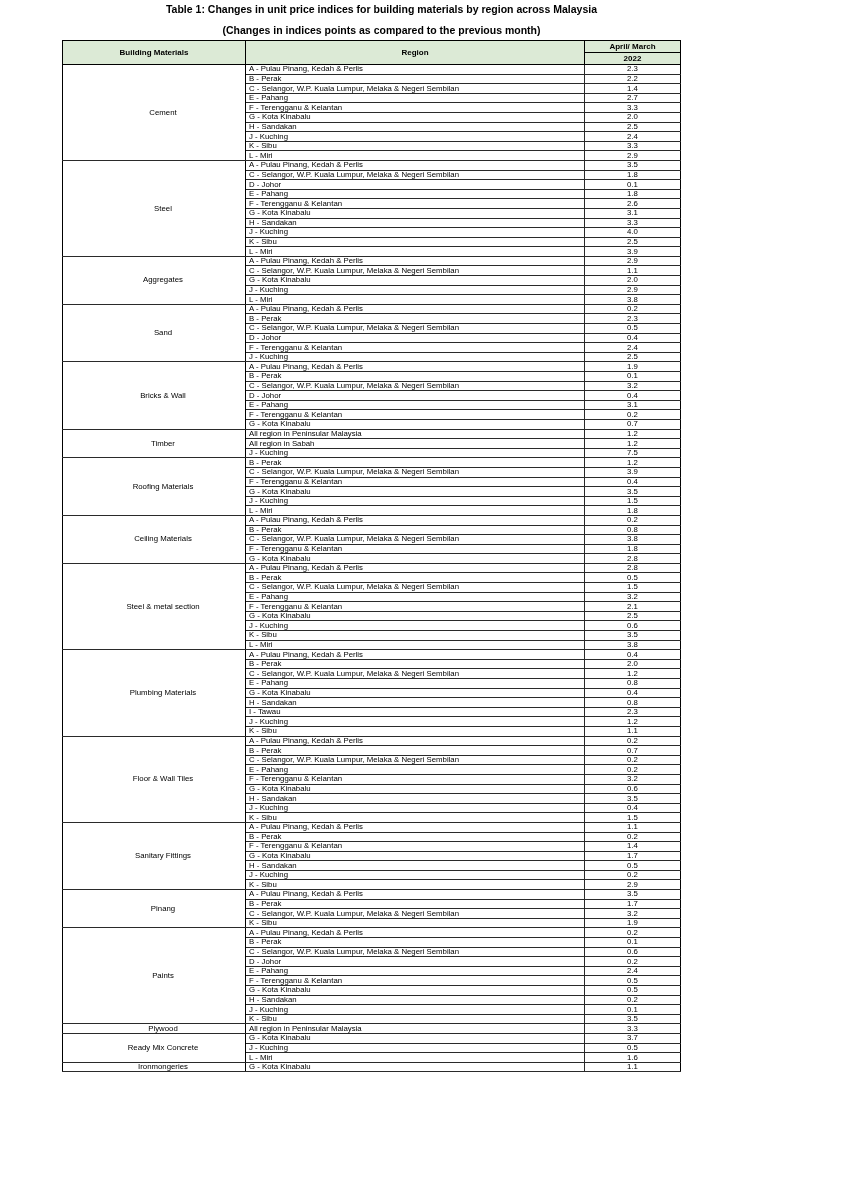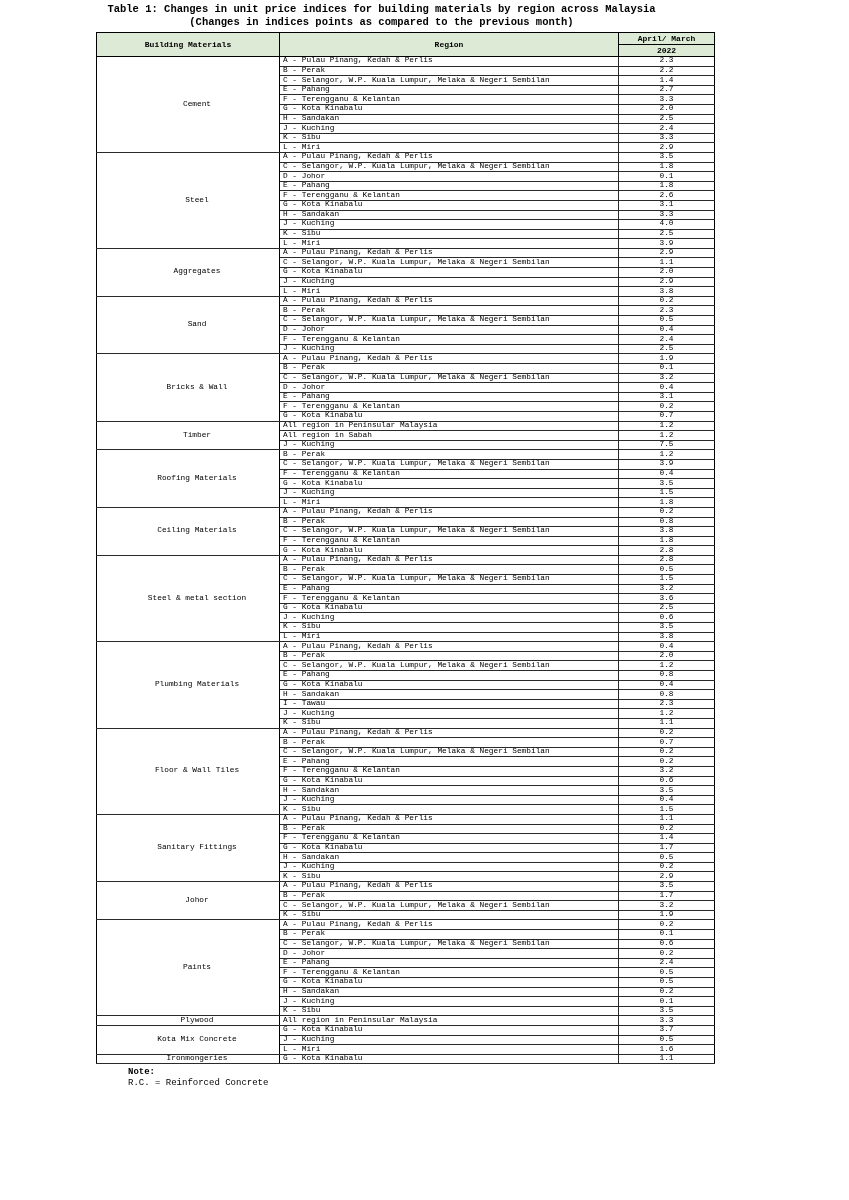--- a/index.html
+++ b/index.html
@@ -2,31 +2,31 @@
 <html style="--header-bg: #DCEAD6;"><head>
 <meta charset="utf-8">
 <style>
   html,body{margin:0;padding:0;}
   body{
     width:849px;height:1200px;background:#ffffff;color:#000;
     font-family:"Liberation Sans", sans-serif;
     -webkit-font-smoothing:antialiased;
     overflow:hidden;
   }
-  .page{position:relative;width:763px;height:1200px;font-family:Liberation Mono, monospace;}
+  .page{position:relative;width:763px;height:1200px;}
   .title{
     font-size:10.5px;font-weight:bold;text-align:center;
     padding-top:3px;letter-spacing:0;
   }
   .subtitle{
-    font-size:10.5px;font-weight:bold;text-align:center;margin-top:1px;
+    font-size:10.5px;font-weight:bold;text-align:center;margin-top:9px;
   }
   table.materials{
     border-collapse:collapse;table-layout:fixed;
-    margin:4px 0 0 96px;width:618px;
+    margin:4px 0 0 62px;width:618px;
     border:1.5px solid #000;
   }
   col.c1{width:183px}
   col.c2{width:339px}
   col.c3{width:96px}
   th,td{
     border:1px solid #2a2a2a;
     overflow:hidden;white-space:nowrap;
     box-sizing:border-box;
   }
@@ -305,21 +305,21 @@
         <tr>
           <td class="reg">C - Selangor, W.P. Kuala Lumpur, Melaka &amp; Negeri Sembilan</td>
           <td class="val">1.5</td>
         </tr>
         <tr>
           <td class="reg">E - Pahang</td>
           <td class="val">3.2</td>
         </tr>
         <tr>
           <td class="reg">F - Terengganu &amp; Kelantan</td>
-          <td class="val">3.6</td>
+          <td class="val">2.1</td>
         </tr>
         <tr>
           <td class="reg">G - Kota Kinabalu</td>
           <td class="val">2.5</td>
         </tr>
         <tr>
           <td class="reg">J - Kuching</td>
           <td class="val">0.6</td>
         </tr>
         <tr>
@@ -427,21 +427,21 @@
         </tr>
         <tr>
           <td class="reg">J - Kuching</td>
           <td class="val">0.2</td>
         </tr>
         <tr>
           <td class="reg">K - Sibu</td>
           <td class="val">2.9</td>
         </tr>
         <tr class="group-start">
-          <td class="mat" rowspan="4">Johor</td>
+          <td class="mat" rowspan="4">Pinang</td>
           <td class="reg">A - Pulau Pinang, Kedah &amp; Perlis</td>
           <td class="val">3.5</td>
         </tr>
         <tr>
           <td class="reg">B - Perak</td>
           <td class="val">1.7</td>
         </tr>
         <tr>
           <td class="reg">C - Selangor, W.P. Kuala Lumpur, Melaka &amp; Negeri Sembilan</td>
           <td class="val">3.2</td>
@@ -490,38 +490,34 @@
         <tr>
           <td class="reg">K - Sibu</td>
           <td class="val">3.5</td>
         </tr>
         <tr class="group-start">
           <td class="mat" rowspan="1">Plywood</td>
           <td class="reg">All region in Peninsular Malaysia</td>
           <td class="val">3.3</td>
         </tr>
         <tr class="group-start">
-          <td class="mat" rowspan="3">Kota Mix Concrete</td>
+          <td class="mat" rowspan="3">Ready Mix Concrete</td>
           <td class="reg">G - Kota Kinabalu</td>
           <td class="val">3.7</td>
         </tr>
         <tr>
           <td class="reg">J - Kuching</td>
           <td class="val">0.5</td>
         </tr>
         <tr>
           <td class="reg">L - Miri</td>
           <td class="val">1.6</td>
         </tr>
         <tr class="group-start">
           <td class="mat" rowspan="1">Ironmongeries</td>
           <td class="reg">G - Kota Kinabalu</td>
           <td class="val">1.1</td>
         </tr>
       </tbody>
   </table>
 
-  <div class="note">
-    <div class="note-label">Note:</div>
-    <div class="note-text">R.C. = Reinforced Concrete</div>
-  </div>
 
 </div>
 
 </body></html>

